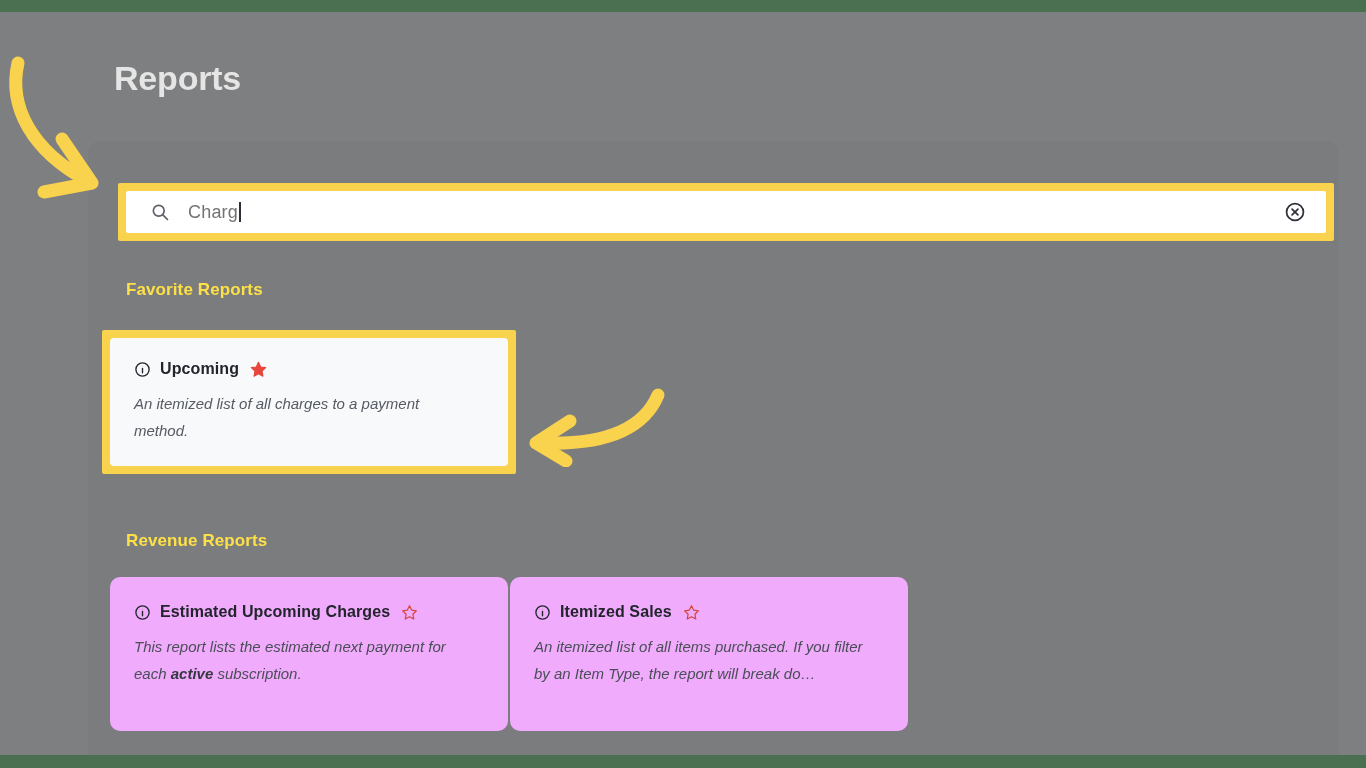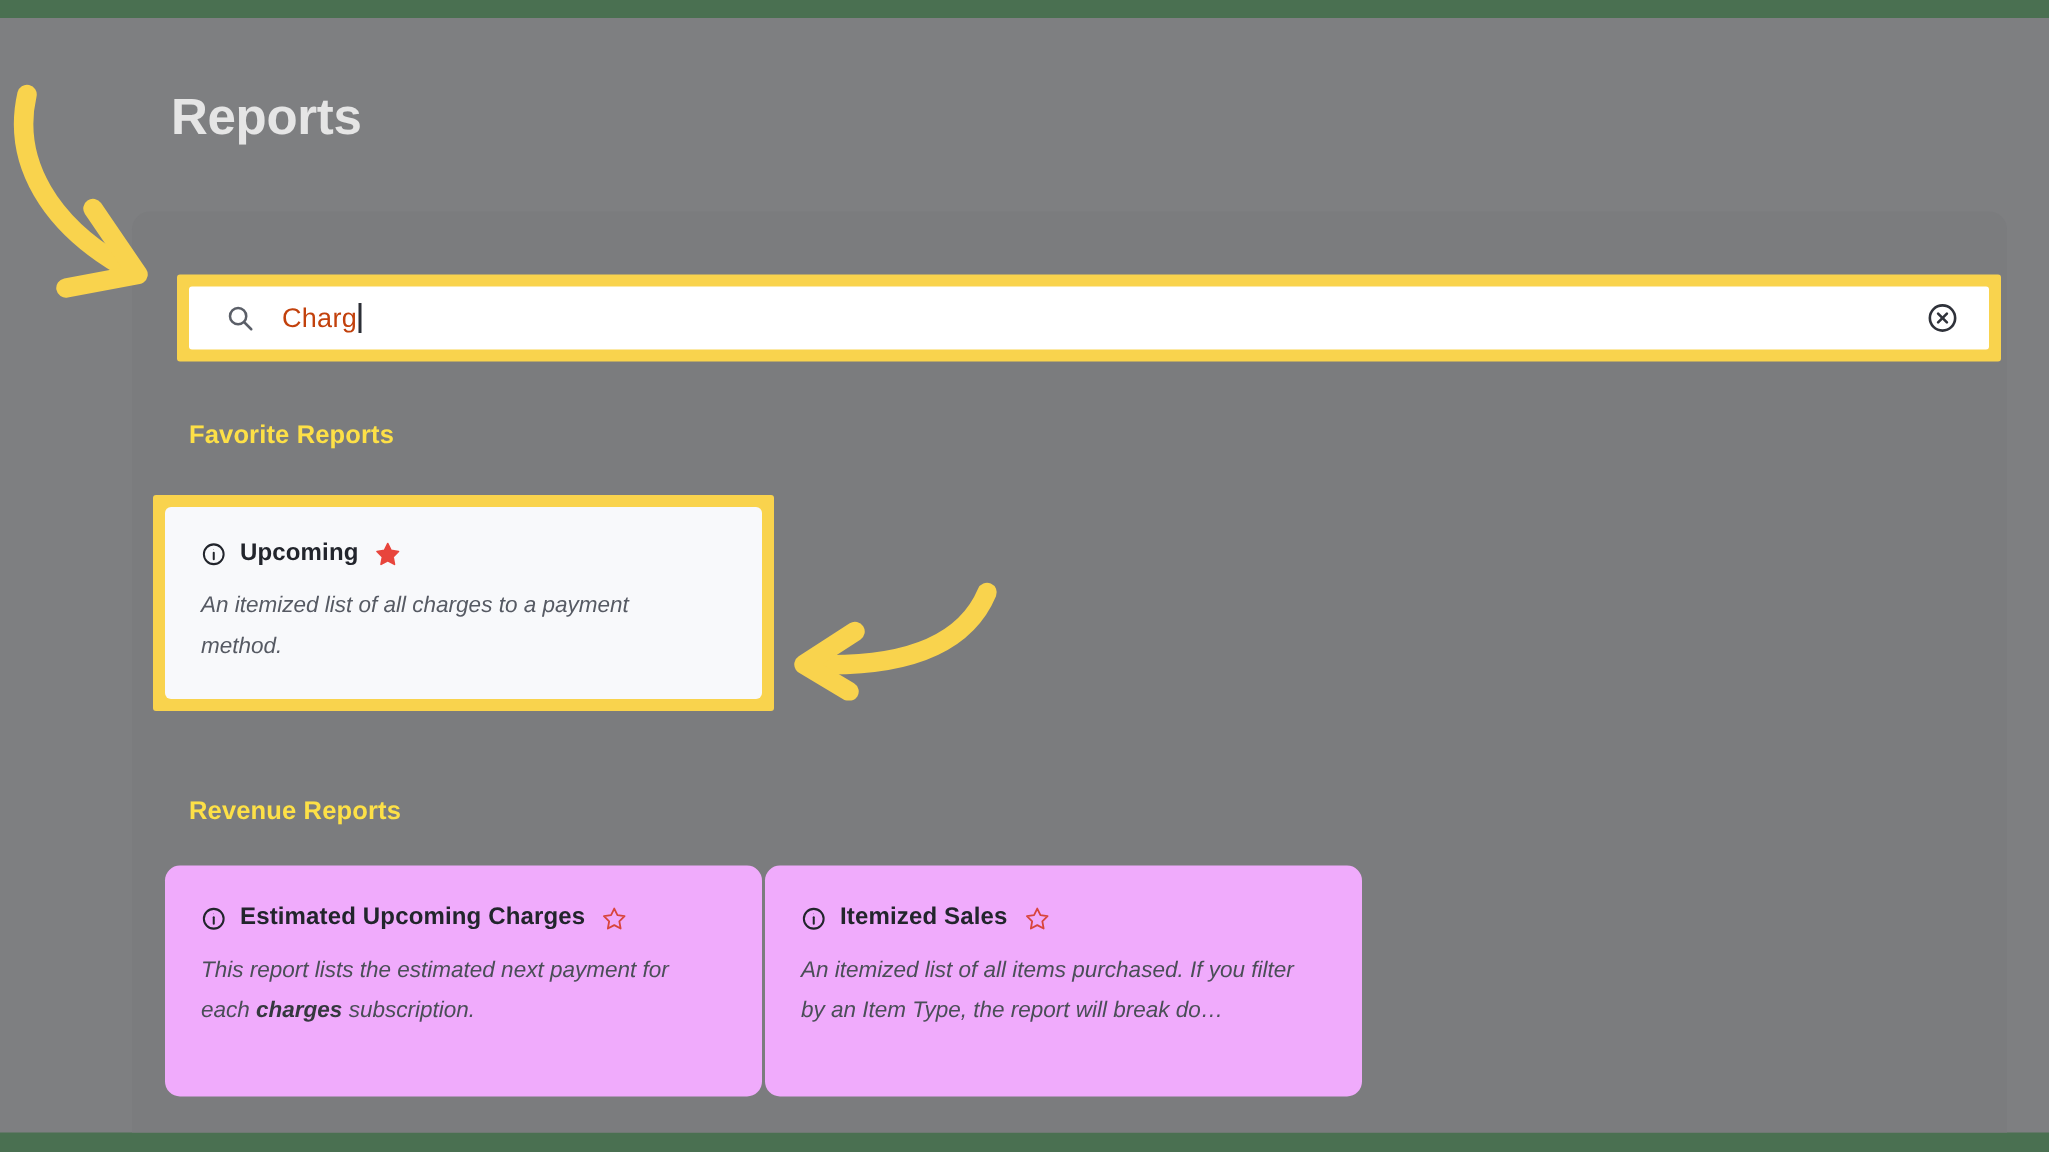--- a/index.html
+++ b/index.html
@@ -80,21 +80,21 @@
     width: 20px;
     height: 20px;
     flex: none;
     color: #5b5f68;
   }
   .search-value-wrap {
     margin-left: 18px;
     display: flex;
     align-items: center;
     font-size: 18px;
-    color: #c2410c;
+    color: #737373;
     letter-spacing: 0.2px;
   }
   .caret {
     display: inline-block;
     width: 1.5px;
     height: 20px;
     background: #2c2f36;
     margin-left: 1px;
   }
   .clear-btn {
@@ -269,21 +269,21 @@
           <line x1="12" y1="10.6" x2="12" y2="16.6"></line>
         </svg>
       </span>
       <span class="card-title">Estimated Upcoming Charges</span>
       <span class="star-icon">
         <svg viewBox="0 0 24 24" width="17" height="17">
           <path d="M12 2.4l3 6.2 6.7 1-4.9 4.8 1.2 6.8L12 18l-6 3.2 1.2-6.8L2.3 9.6l6.7-1z" fill="none" stroke="#d8453c" stroke-width="1.7" stroke-linejoin="round"></path>
         </svg>
       </span>
     </div>
-    <div class="card-desc"><span>This report lists the estimated next payment for each </span><b>charges</b><span> subscription.</span></div>
+    <div class="card-desc"><span>This report lists the estimated next payment for each </span><b>active</b><span> subscription.</span></div>
   </div>
 
   <div class="report-card" id="card-itemized">
     <div class="card-title-row">
       <span class="info-icon">
         <svg viewBox="0 0 24 24" width="17" height="17" fill="none" stroke="currentColor" stroke-width="1.9" stroke-linecap="round">
           <circle cx="12" cy="12" r="9.3"></circle>
           <circle cx="12" cy="7.3" r="0.35" fill="currentColor" stroke="none"></circle>
           <line x1="12" y1="10.6" x2="12" y2="16.6"></line>
         </svg>

